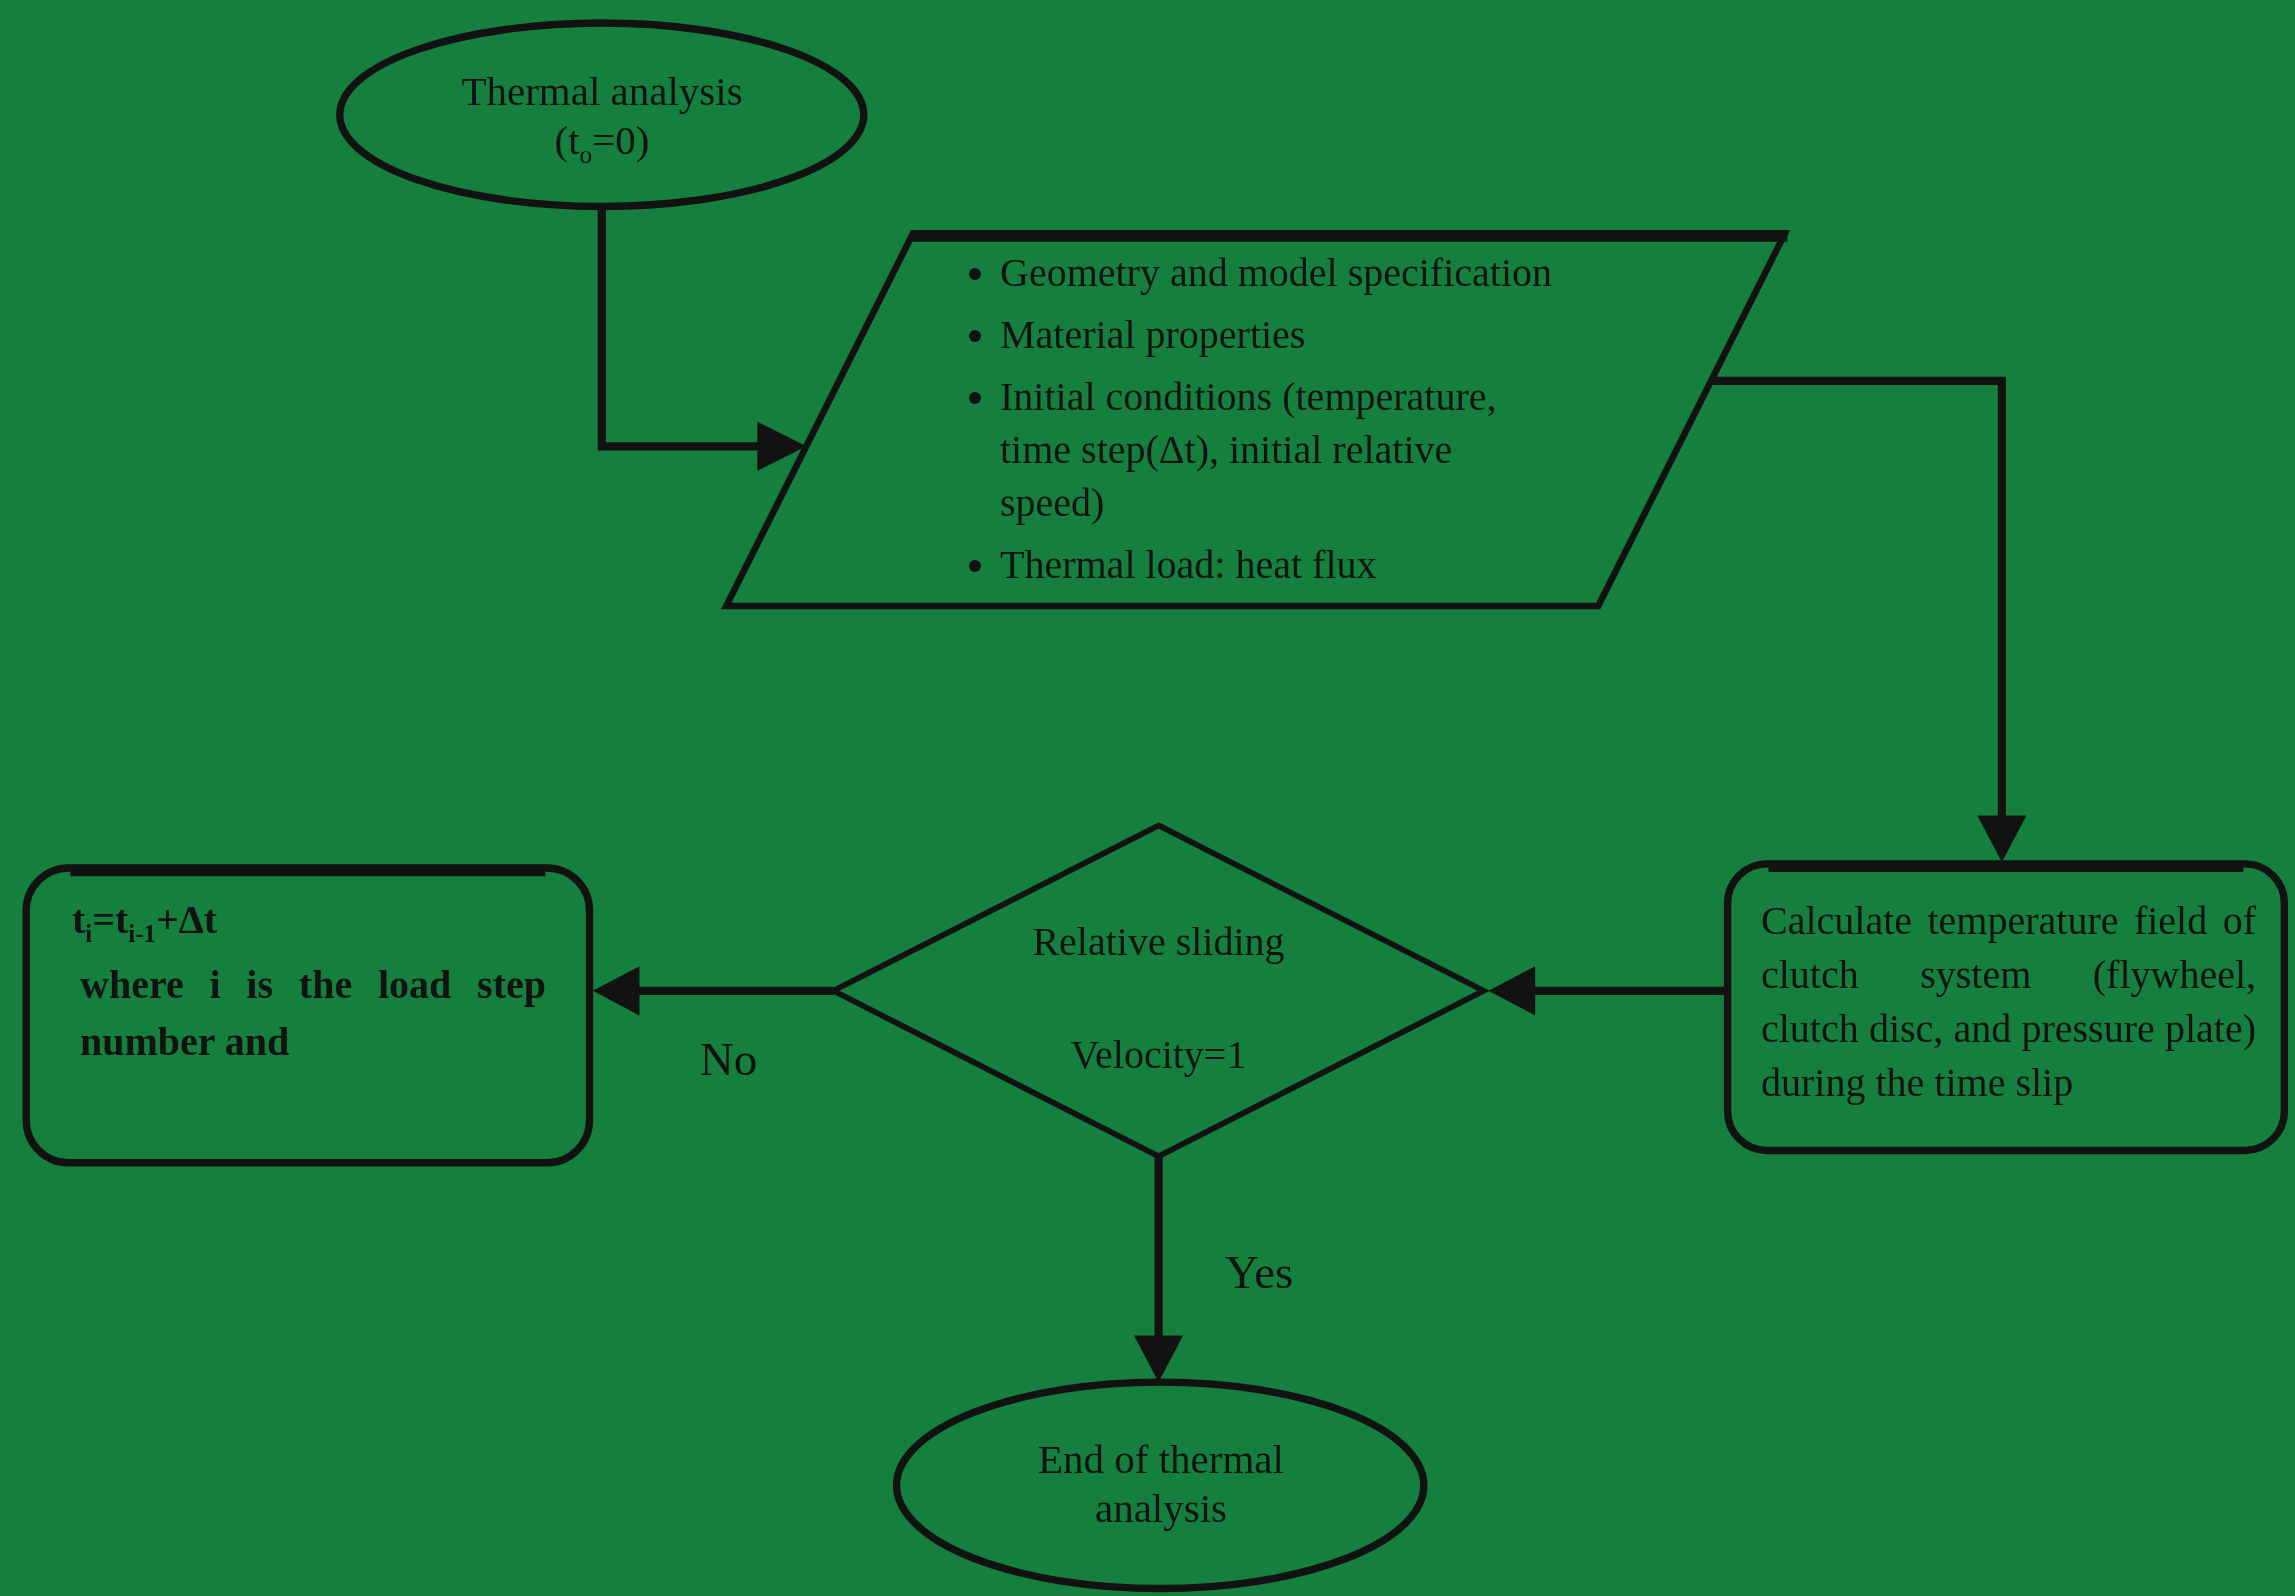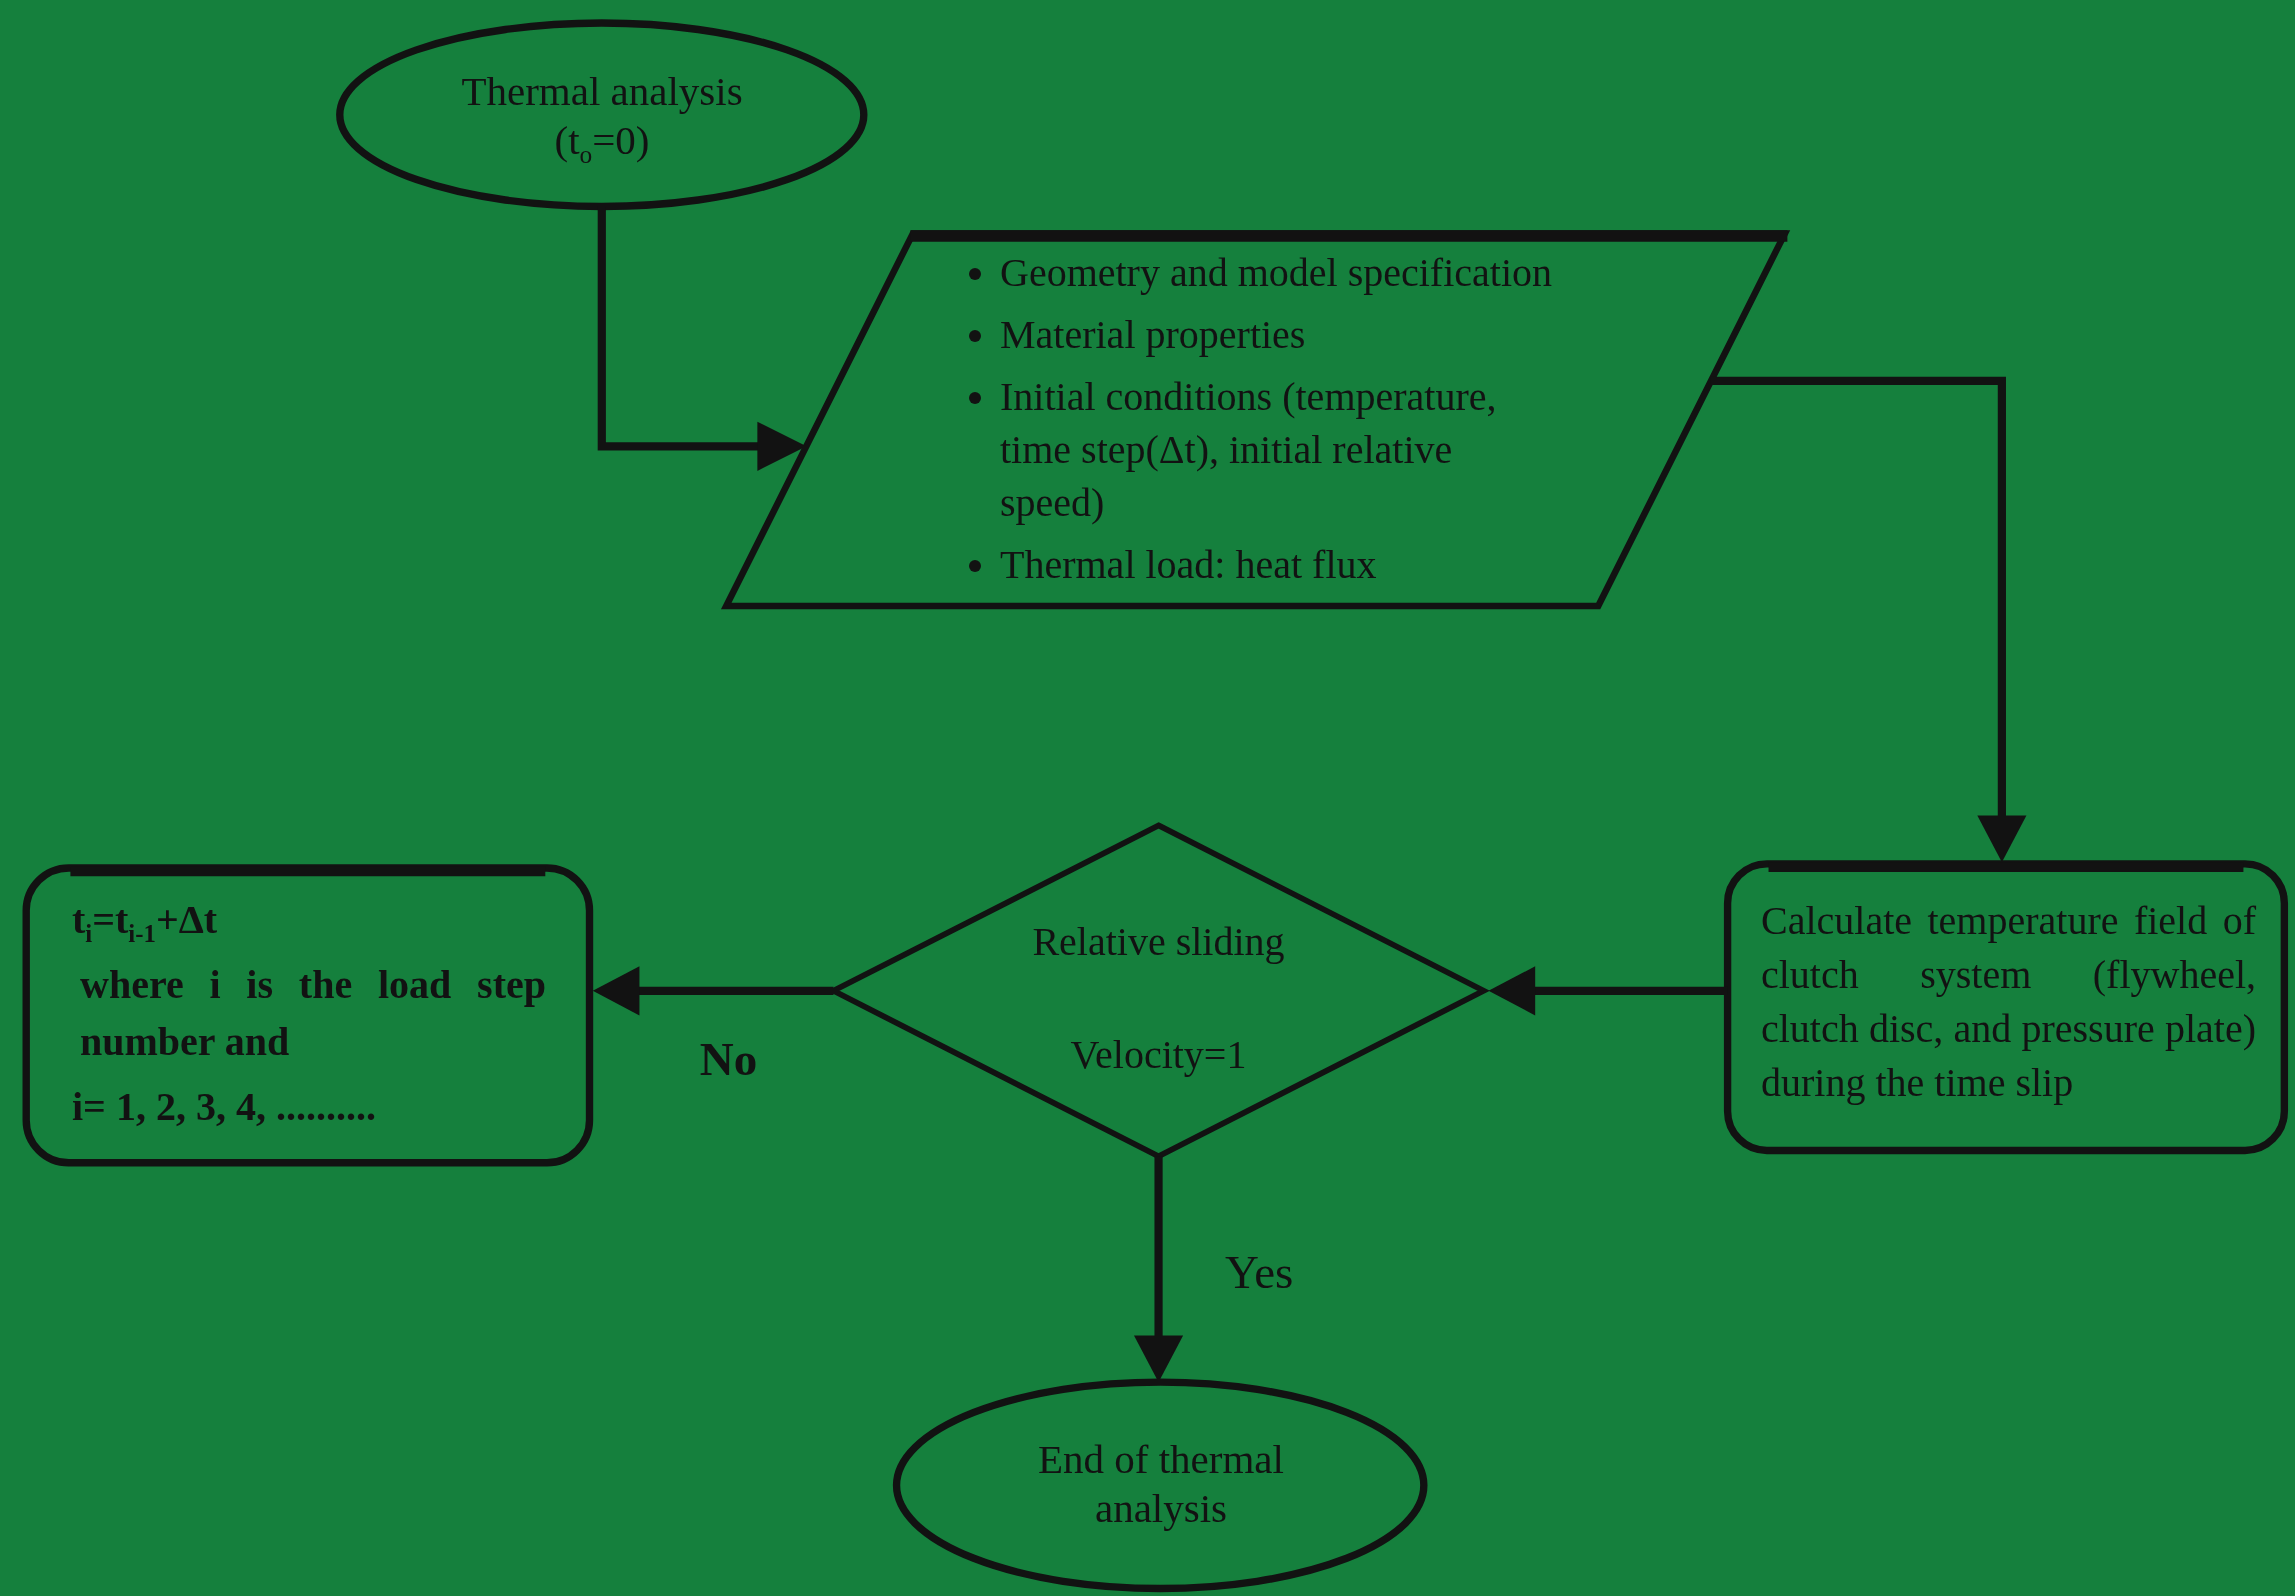--- a/index.html
+++ b/index.html
@@ -69,21 +69,20 @@
   .node-end-text {
     left: 897px; top: 1435px; width: 528px;
     font-size: 41px; line-height: 49px;
   }
   .edge-label {
     font-size: 47px;
   }
   .edge-label-no {
     left: 655px; top: 1029px; width: 147px;
     text-align: center;
-    font-weight: bold;
   }
   .edge-label-yes {
     left: 1225px; top: 1242px; width: 164px; font-family: Liberation Serif, serif;
   }
   sub {
     font-size: 0.62em;
     line-height: 0;
   }
 </style>
 </head>
@@ -141,21 +140,20 @@
   </div>
 
   <div class="txt center node-decision-line1">Relative sliding</div>
 
   <div class="txt node-calc-text">Calculate temperature field of clutch system (flywheel, clutch disc, and pressure plate) during the time slip</div>
   <div class="txt center node-decision-line2">Velocity=1</div>
 
   <div class="txt node-update-text">
     <div><span>t</span><sub>i</sub><span>=t</span><sub>i-1</sub><span>+Δt</span></div>
     <p class="just">where i is the load step number and</p>
-    <div>i= 1, 2, 3, 4, ..........</div>
   </div>
 
   <div class="txt edge-label edge-label-no">No</div>
   <div class="txt edge-label edge-label-yes">Yes</div>
 
   <div class="txt center node-end-text">
     <div>End of thermal</div>
     <div>analysis</div>
   </div>
 

